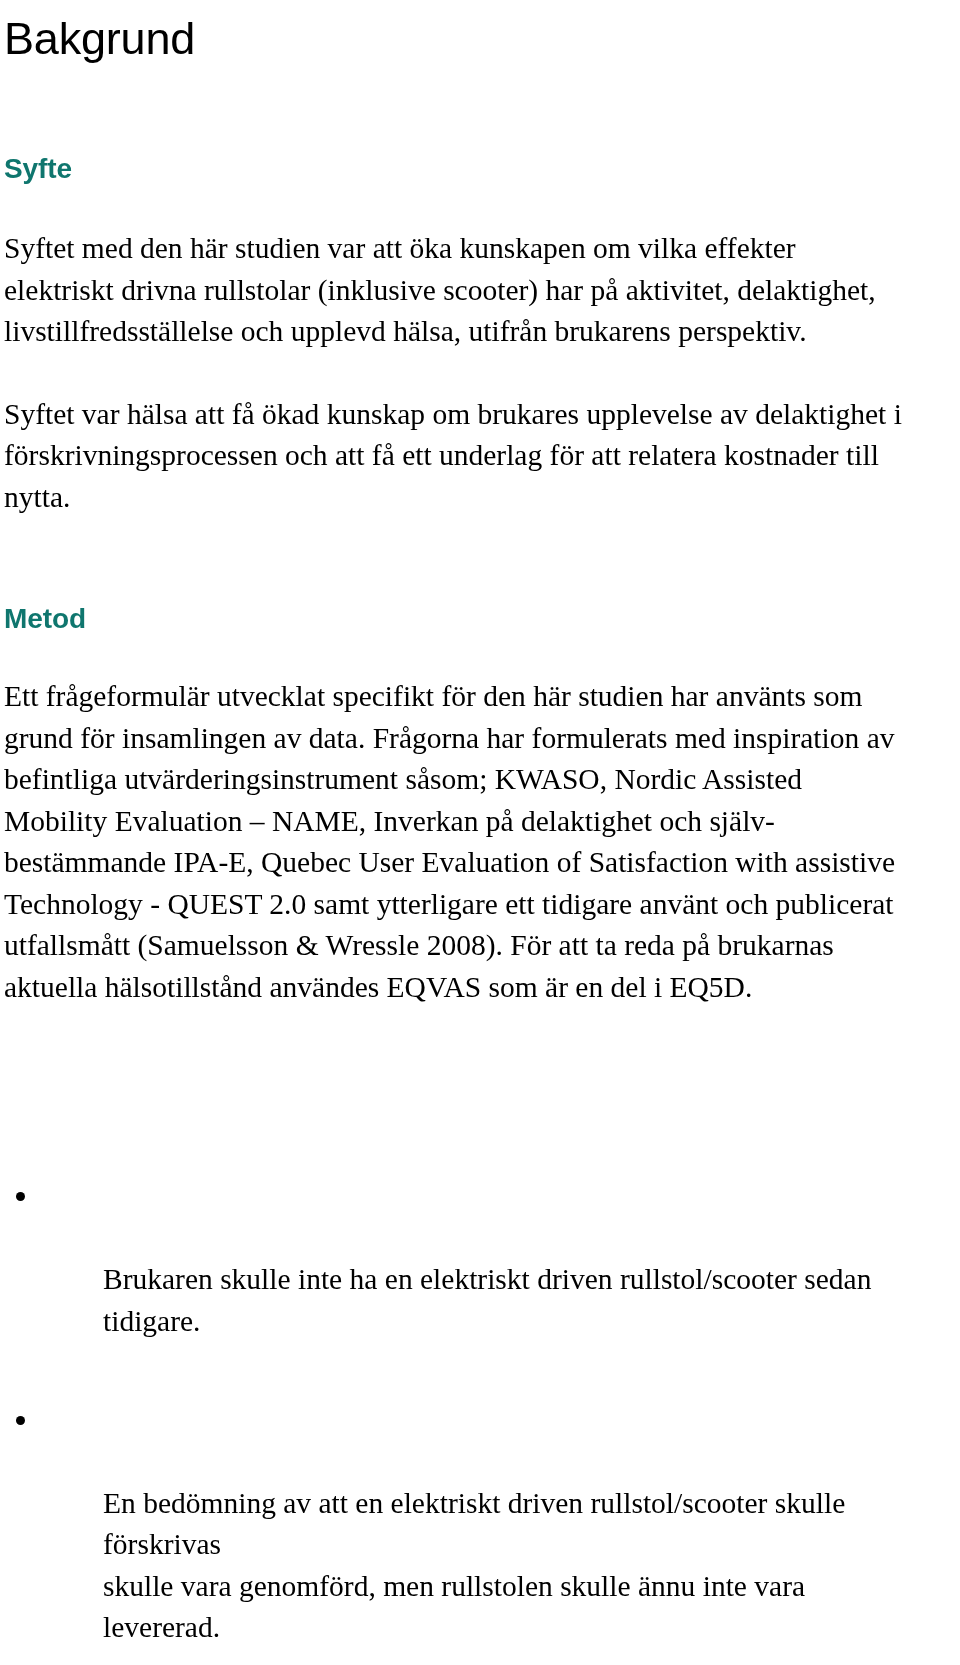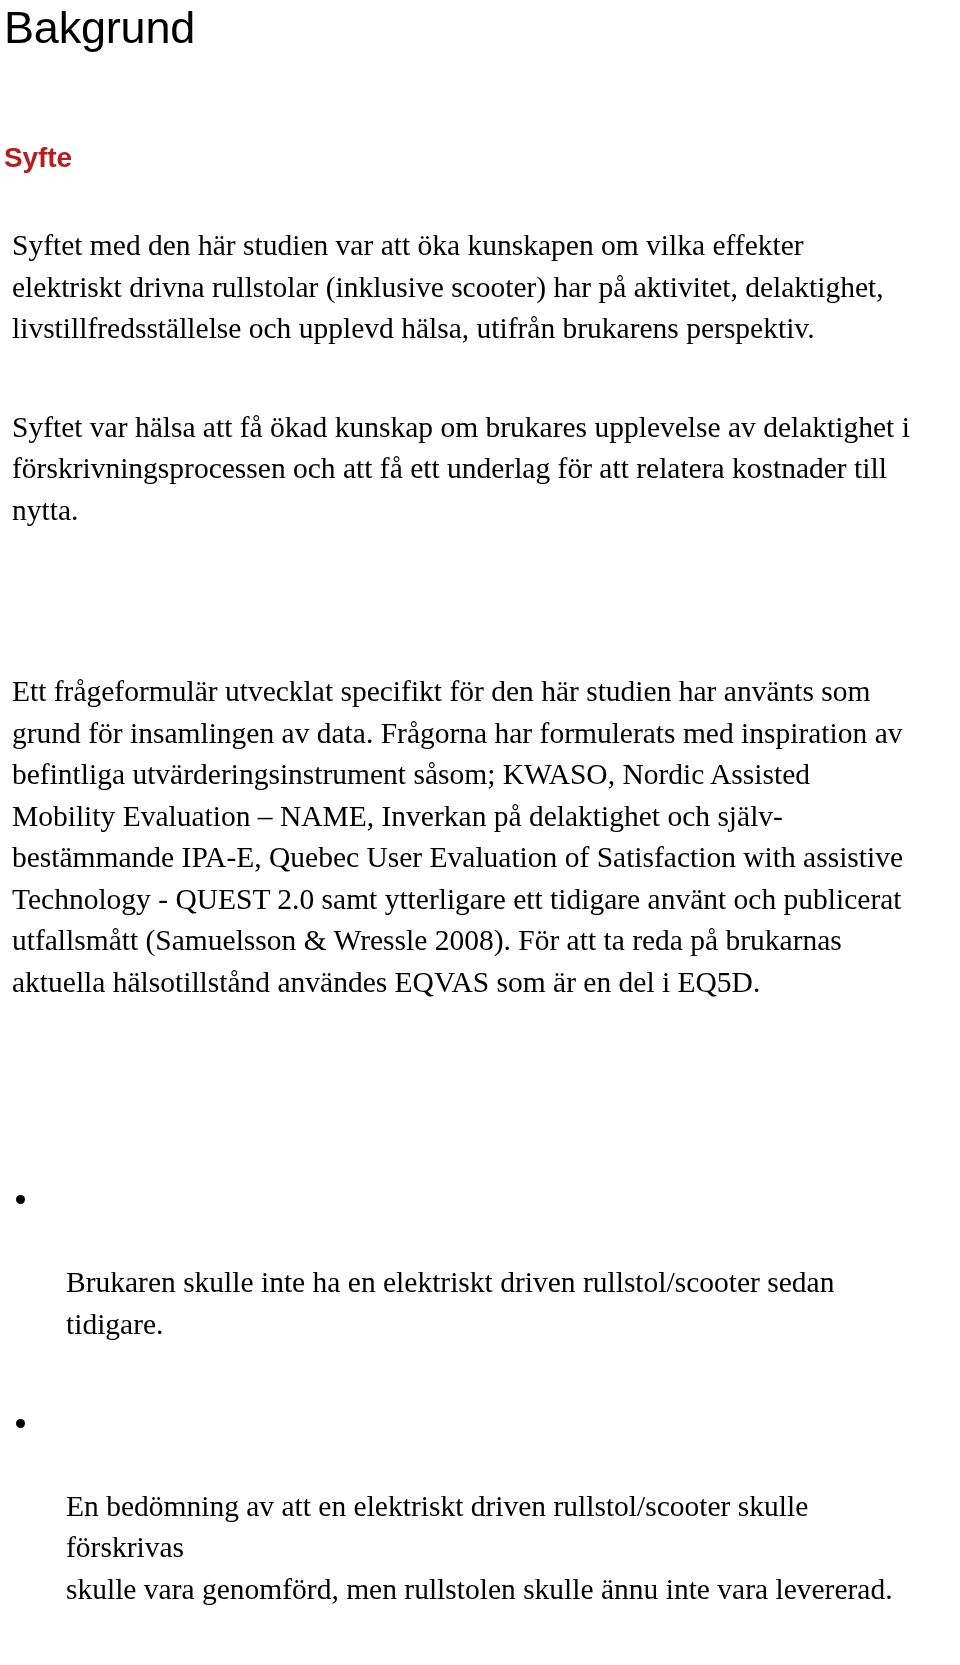--- a/index.html
+++ b/index.html
@@ -32,38 +32,38 @@
   }
 
   
   .h-title {
     font-family: "Liberation Sans", "DejaVu Sans", sans-serif;
     font-weight: 400;
     font-size: 45px;
     line-height: 50px;
     letter-spacing: -0.2px;
     margin: 0;
-    padding-top: 3px;
+    padding-top: 14px;
     color: #000;
   }
   .h-section {
     font-family: "Liberation Sans", "DejaVu Sans", sans-serif;
     font-weight: 700;
     font-size: 28px;
     line-height: 34px;
     letter-spacing: -0.1px;
     margin: 0;
-    color: #b91c1c;
+    color: #0f766e;
   }
 
   
   .p {
     font-size: 29.5px;
     line-height: 41.5px;
-    margin: 8px;
+    margin: 0;
     color: #000;
     text-align: left;
     white-space: pre-line;
   }
 
   
   .sp-title-syfte   { height: 88px; }
   .sp-syfte-body    { height: 42px; }
   .sp-para          { height: 41px; }
   .sp-body-metod    { height: 84px; }
@@ -90,21 +90,21 @@
   ul.bullets li .dot {
     position: absolute;
     left: 12px;
     top: 16px;
     width: 9px;
     height: 9px;
     background: #000;
     border-radius: 50%;
     display: block;
   }
-  .li-text { display: block; }
+  .li-text { display: block; margin-left: 37px; }
 </style>
 </head>
 <body>
 
 <div class="page">
   <div class="inner">
 
     <h1 class="h-title">Bakgrund</h1>
 
     <div class="sp-title-syfte"></div>
@@ -118,20 +118,21 @@
 livstillfredsställelse och upplevd hälsa, utifrån brukarens perspektiv.</p>
 
     <div class="sp-para"></div>
 
     <p class="p">Syftet var hälsa att få ökad kunskap om brukares upplevelse av delaktighet i
 förskrivningsprocessen och att få ett underlag för att relatera kostnader till
 nytta.</p>
 
     <div class="sp-body-metod"></div>
 
+    <h2 class="h-section">Metod</h2>
 
     <div class="sp-metod-body"></div>
 
     <p class="p">Ett frågeformulär utvecklat specifikt för den här studien har använts som
 grund för insamlingen av data. Frågorna har formulerats med inspiration av
 befintliga utvärderingsinstrument såsom; KWASO, Nordic Assisted
 Mobility Evaluation – NAME, Inverkan på delaktighet och själv-
 bestämmande IPA-E, Quebec User Evaluation of Satisfaction with assistive
 Technology - QUEST 2.0 samt ytterligare ett tidigare använt och publicerat
 utfallsmått (Samuelsson &amp; Wressle 2008). För att ta reda på brukarnas

